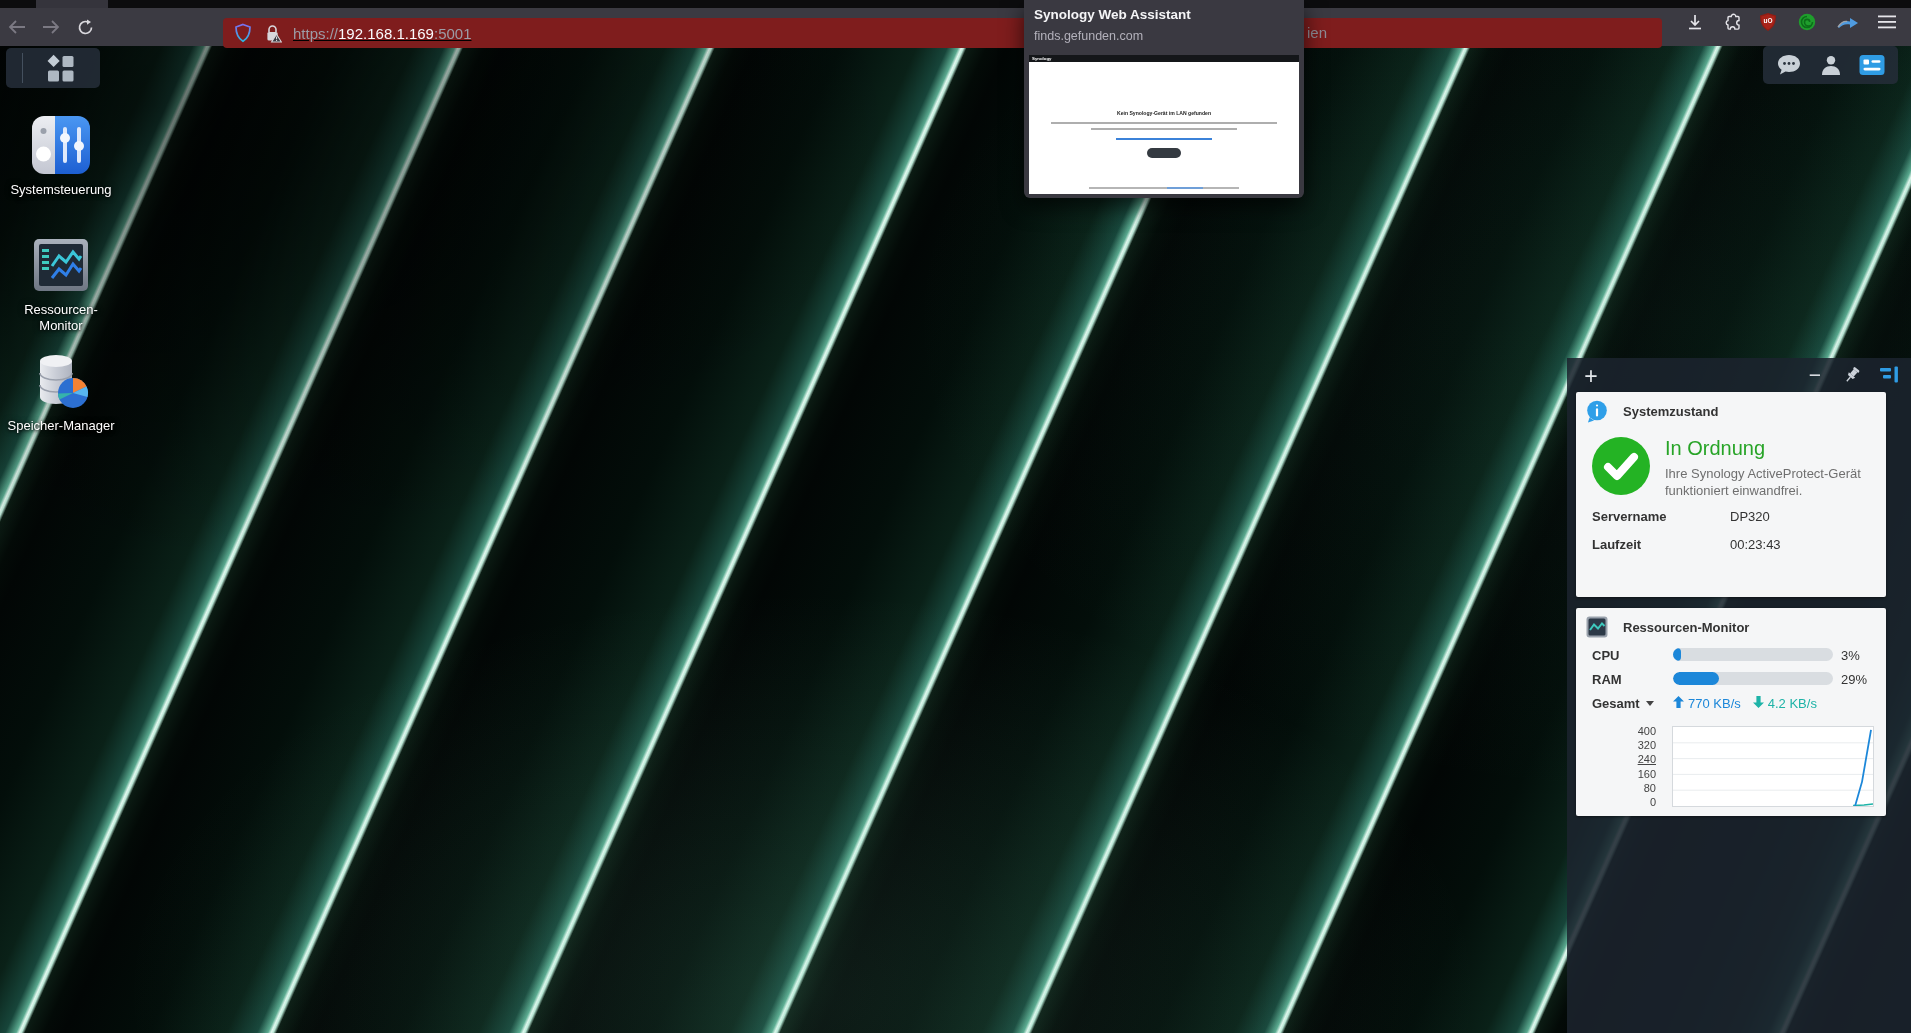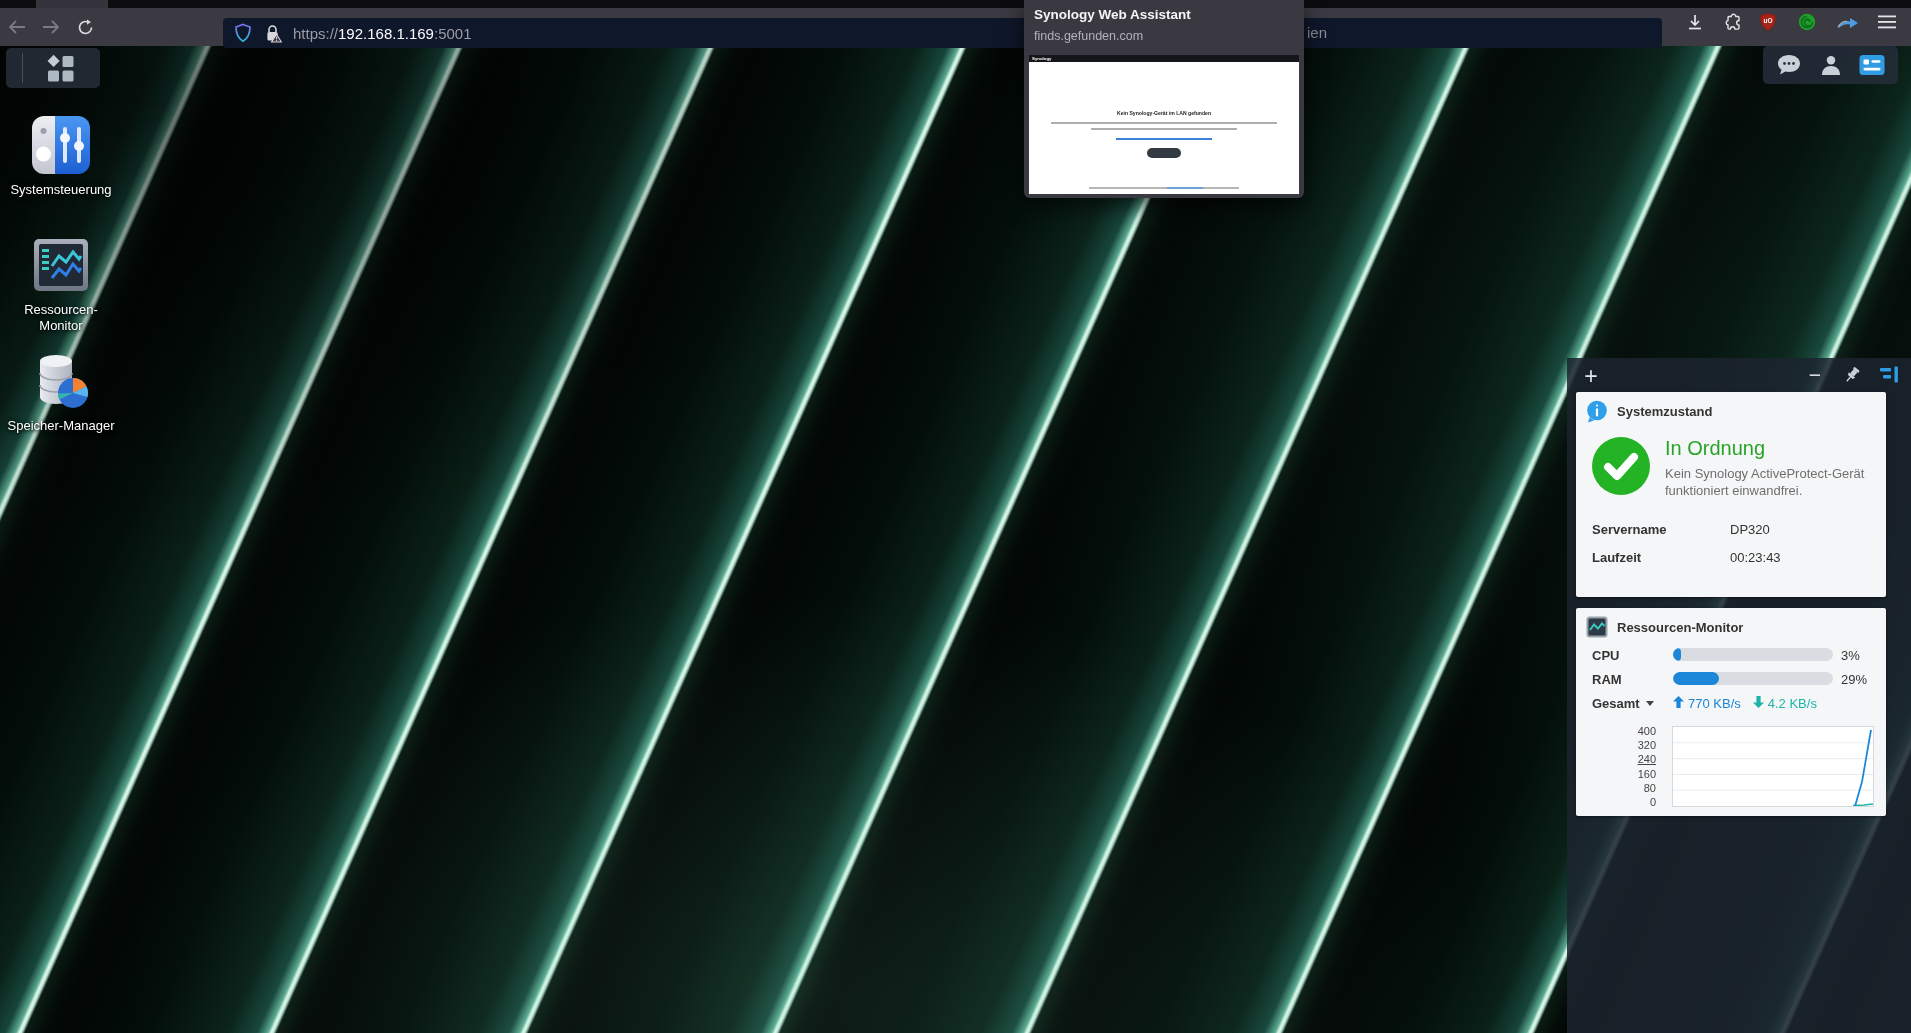--- a/index.html
+++ b/index.html
@@ -7,22 +7,22 @@
   .screen { position:relative; width:1911px; height:1033px; overflow:hidden;
             font-family:"Liberation Sans", sans-serif; background:#010403; }
 
   
   .tabstrip { position:absolute; left:0; top:0; width:1911px; height:8px; background:#0c0c0e; z-index:20; }
   .tab-sliver { position:absolute; left:36px; top:0; width:72px; height:8px; background:#35343c; }
   .toolbar { position:absolute; left:0; top:8px; width:1911px; height:38px; background:#3b3a42; z-index:20; }
   .navbtn { position:absolute; top:5px; width:30px; height:28px; border-radius:4px; display:flex;
             align-items:center; justify-content:center; font-size:19px; color:#7b7983; }
   .navbtn svg { display:block; }
-  .urlbar { position:absolute; left:223px; top:10px; width:1439px; height:30px; background:#0f172a;
-            border-radius:4px; display:flex; align-items:center; }
+  .urlbar { position:absolute; left:223px; top:10px; width:1439px; height:30px; background:#7f1d1d;
+            border-radius:4px; display:flex; align-items:center;text-decoration:underline; }
   .urlbar .shield { margin-left:11px; }
   .urlbar .lock { margin-left:13px; }
   .urltext { margin-left:11px; font-size:15px; color:#9d9ca6; white-space:nowrap; }
   .urltext .host { color:#fbfbfe; }
   .url-fragment { position:absolute; left:1084px; top:6px; font-size:15px; color:#8f8d97; }
   .cicon { position:absolute; top:0; width:30px; height:28px; display:flex; align-items:center; justify-content:center; }
 
   
   .desktop { position:absolute; left:0; top:46px; width:1911px; height:987px;
     background-color:#010403;
@@ -61,27 +61,27 @@
   .p-min { position:absolute; right:84px; top:4px; width:24px; height:28px; color:#dfe3e8;
            font-size:21px; line-height:26px; text-align:center; }
   .p-pin { position:absolute; right:47px; top:7px; width:22px; height:22px; }
   .p-dock { position:absolute; right:11px; top:8px; width:20px; height:20px; }
 
   .card { position:absolute; left:9px; width:310px; background:#f5f6f7; border-radius:2px;
           box-shadow:0 1px 3px rgba(0,0,0,0.45); color:#333; }
   .card1 { top:34px; height:205px; }
   .card2 { top:250px; height:208px; }
   .card-h { position:absolute; left:10px; top:8px; display:flex; align-items:center; }
-  .card-title { margin-left:9px; font-size:13px; font-weight:bold; color:#333; }
+  .card-title { margin-left:15px; font-size:13px; font-weight:bold; color:#333; }
 
   .c1-check { position:absolute; left:15px; top:44px; }
   .c1-status { position:absolute; left:89px; top:45px; font-size:20px; color:#27a427; }
   .c1-desc { position:absolute; left:89px; top:73px; font-size:13px; line-height:17px; color:#6f6f6f; }
   .c1-rows { position:absolute; left:16px; top:117px; right:10px; }
-  .hrow { display:flex; align-items:flex-end; height:28px; font-size:13px; }
+  .hrow { display:flex; align-items:flex-start; height:28px; font-size:13px; }
   .hrow .lbl { width:138px; font-weight:bold; color:#333; display:flex; align-items:center; }
   .hrow .val { color:#333; }
   .caret { width:0; height:0; border-left:4px solid transparent; border-right:4px solid transparent;
            border-top:5px solid #444; margin-left:6px; display:inline-block; }
 
   .m-row { position:absolute; left:16px; right:2px; height:24px; display:flex; align-items:flex-start; }
   .m-cpu { top:40px; } .m-ram { top:64px; } .m-net { top:88px; }
   .m-lbl { width:81px; font-size:13px; font-weight:bold; color:#333; display:flex; align-items:center; }
   .track { width:160px; height:13px; border-radius:7px; background:#d9dde1; overflow:hidden; position:relative; }
   .fill { position:absolute; left:0; top:0; height:13px; border-radius:7px; background:#1c87d9; min-width:8px; }
@@ -338,21 +338,21 @@
             <rect x="9.9" y="8.3" width="2.2" height="8.2" rx="1.1" fill="#fff"></rect>
           </svg>
           <span class="card-title">Systemzustand</span>
         </div>
         <svg class="c1-check" width="60" height="60" viewBox="0 0 60 60">
           <circle cx="30" cy="30" r="29" fill="#24b324"></circle>
           <polyline points="17,31 26,40 43,21" stroke="#fff" stroke-width="8" fill="none" stroke-linecap="round" stroke-linejoin="round"></polyline>
         </svg>
         <div class="c1-status">In Ordnung</div>
         <div class="c1-desc">
-          <div>Kein Synology ActiveProtect-Gerät</div>
+          <div>Ihre Synology ActiveProtect-Gerät</div>
           <div>funktioniert einwandfrei.</div>
         </div>
         <div class="c1-rows">
           <div class="hrow">
             <span class="lbl">Servername</span>
             <span class="val">DP320</span>
           </div>
           <div class="hrow">
             <span class="lbl">Laufzeit</span>
             <span class="val">00:23:43</span>

